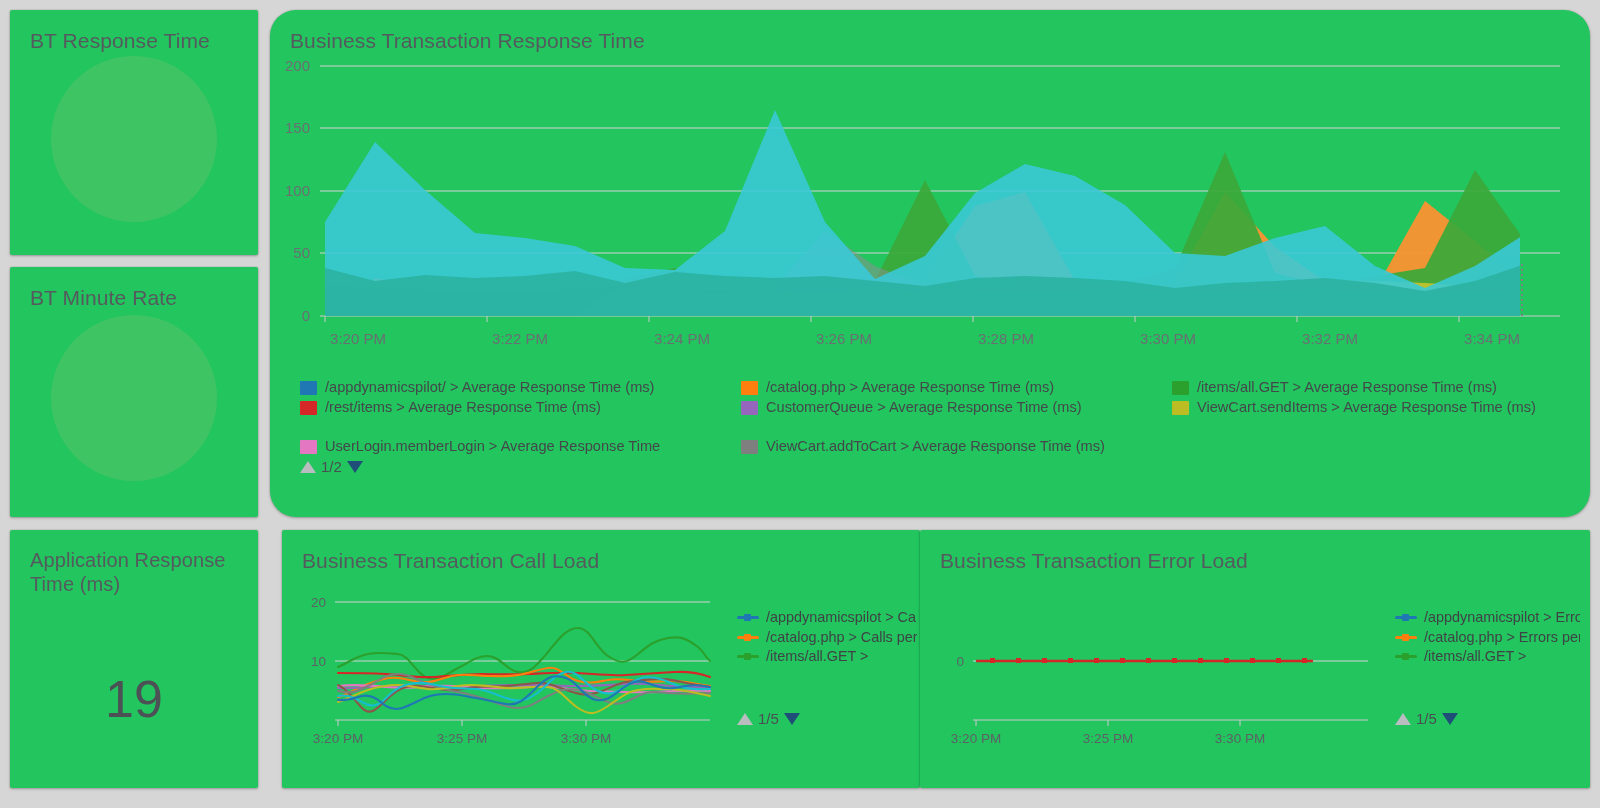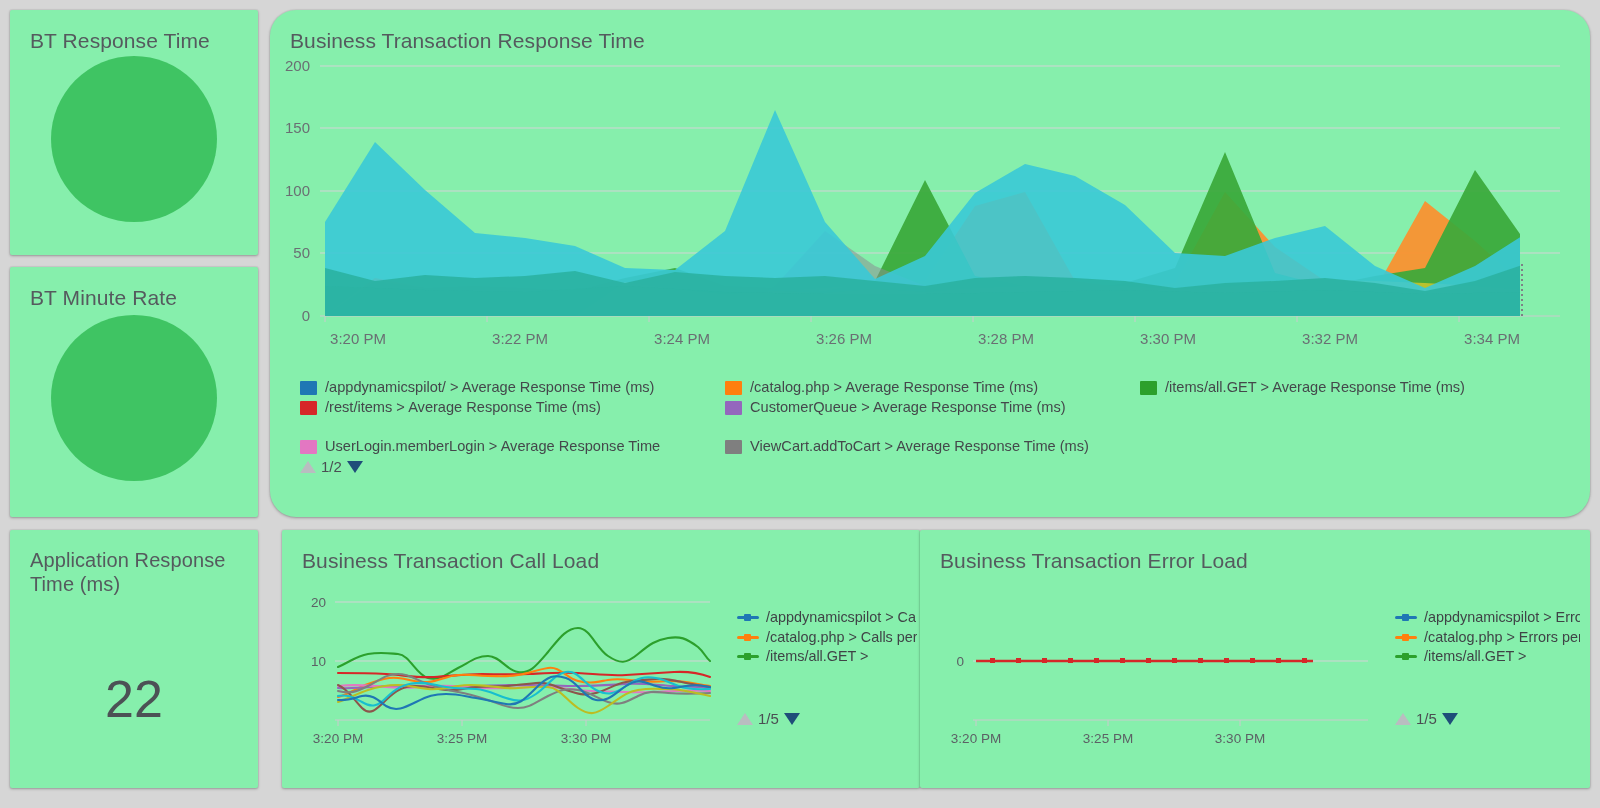--- a/index.html
+++ b/index.html
@@ -10,21 +10,21 @@
     font-family: "Liberation Sans", "DejaVu Sans", sans-serif;
     overflow: hidden;
   }
   .dash {
     position: relative;
     width: 1600px; height: 808px;
     padding: 10px;
   }
   .panel {
     position: absolute;
-    background: #86efac;
+    background: #22c55e;
     border-radius: 2px;
     box-shadow: 0 1px 3px rgba(0,0,0,0.28), 0 0 0 1px rgba(0,0,0,0.04);
     overflow: hidden;
   }
   .panel-title {
     font-size: 21px;
     color: #555a5e;
     font-weight: 400;
     line-height: 1.22;
     padding: 18px 0 0 20px;
@@ -115,21 +115,21 @@
 
   <div class="panel" style="left:10px; top:267px; width:248px; height:250px;">
     <div class="panel-title">BT Minute Rate</div>
     <div class="circle-wrap" style="height:175px;">
       <div class="health-circle" style="width:166px; height:166px;"></div>
     </div>
   </div>
 
   <div class="panel" style="left:10px; top:530px; width:248px; height:258px;">
     <div class="panel-title p-title-sm" style="padding-right:28px;">Application Response Time (ms)</div>
-    <div class="big-metric" style="margin-top:72px;">22</div>
+    <div class="big-metric" style="margin-top:72px;">19</div>
   </div>
 
   <div class="panel" style="left:270px; top:10px; width:1320px; height:507px;border-radius:26px;">
     <div class="panel-title">Business Transaction Response Time</div>
 
     <svg class="chart-svg" width="1320" height="310" viewBox="0 0 1320 310">
       <defs>
         <clipPath id="mainClip">
             <rect x="50" y="10" width="1200" height="252"></rect>
           </clipPath>
@@ -178,21 +178,21 @@
       <text class="axis-label" x="88" y="290" text-anchor="middle">3:20 PM</text>
       <text class="axis-label" x="250" y="290" text-anchor="middle">3:22 PM</text>
       <text class="axis-label" x="412" y="290" text-anchor="middle">3:24 PM</text>
       <text class="axis-label" x="574" y="290" text-anchor="middle">3:26 PM</text>
       <text class="axis-label" x="736" y="290" text-anchor="middle">3:28 PM</text>
       <text class="axis-label" x="898" y="290" text-anchor="middle">3:30 PM</text>
       <text class="axis-label" x="1060" y="290" text-anchor="middle">3:32 PM</text>
       <text class="axis-label" x="1222" y="290" text-anchor="middle">3:34 PM</text>
     </svg>
 
-    <div class="legend-main" style="left:30px; top:368px; width:1275px;">
+    <div class="legend-main" style="left:30px; top:368px; width:1275px;gap:16px;">
 
       <div style="grid-column:1;">
         <div class="lg-item">
           <span class="lg-sw" style="background:#1f77b4"></span>
           <span class="lg-tx">/appdynamicspilot/ &gt; Average Response Time (ms)</span>
         </div>
         <div class="lg-item">
           <span class="lg-sw" style="background:#d62728"></span>
           <span class="lg-tx">/rest/items &gt; Average Response Time (ms)</span>
         </div>
@@ -216,20 +216,24 @@
         <div class="lg-item">
           <span class="lg-sw" style="background:#7f7f7f"></span>
           <span class="lg-tx">ViewCart.addToCart &gt; Average Response Time (ms)</span>
         </div>
       </div>
 
       <div style="grid-column:3;">
         <div class="lg-item">
           <span class="lg-sw" style="background:#2ca02c"></span>
           <span class="lg-tx">/items/all.GET &gt; Average Response Time (ms)</span>
+        </div>
+        <div class="lg-item">
+          <span class="lg-sw" style="background:#bcbd22"></span>
+          <span class="lg-tx">ViewCart.sendItems &gt; Average Response Time (ms)</span>
         </div>
       </div>
     </div>
 
     <div class="pager" style="left:30px; top:448px;">
       <span class="tri-up"></span>
       <span>1/2</span>
       <span class="tri-dn"></span>
     </div>
   </div>

